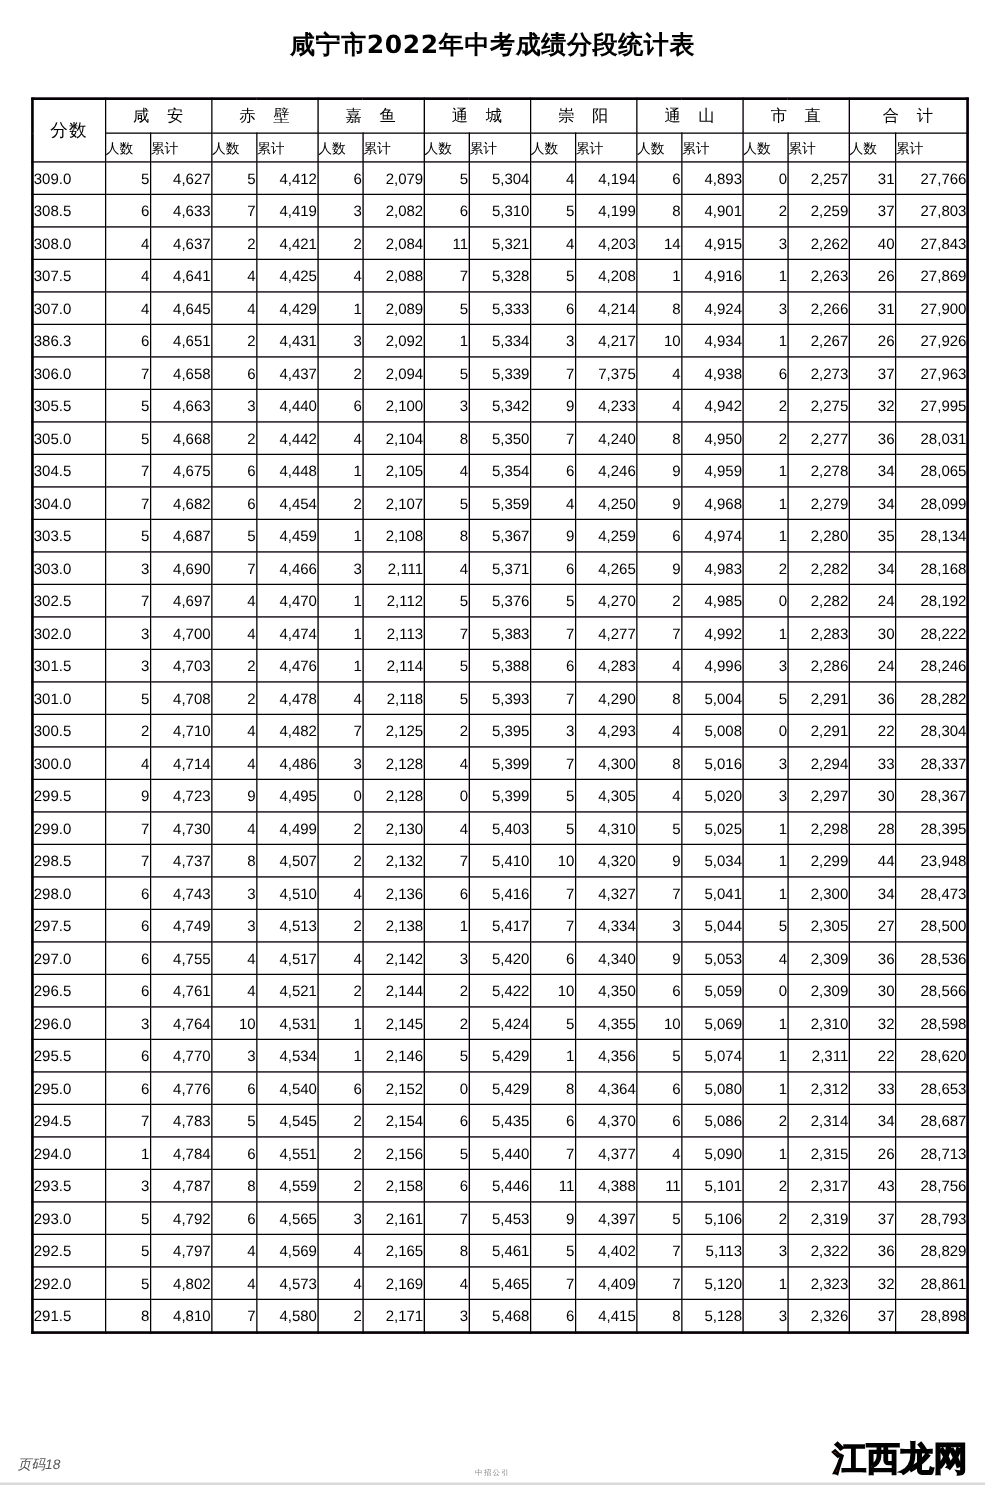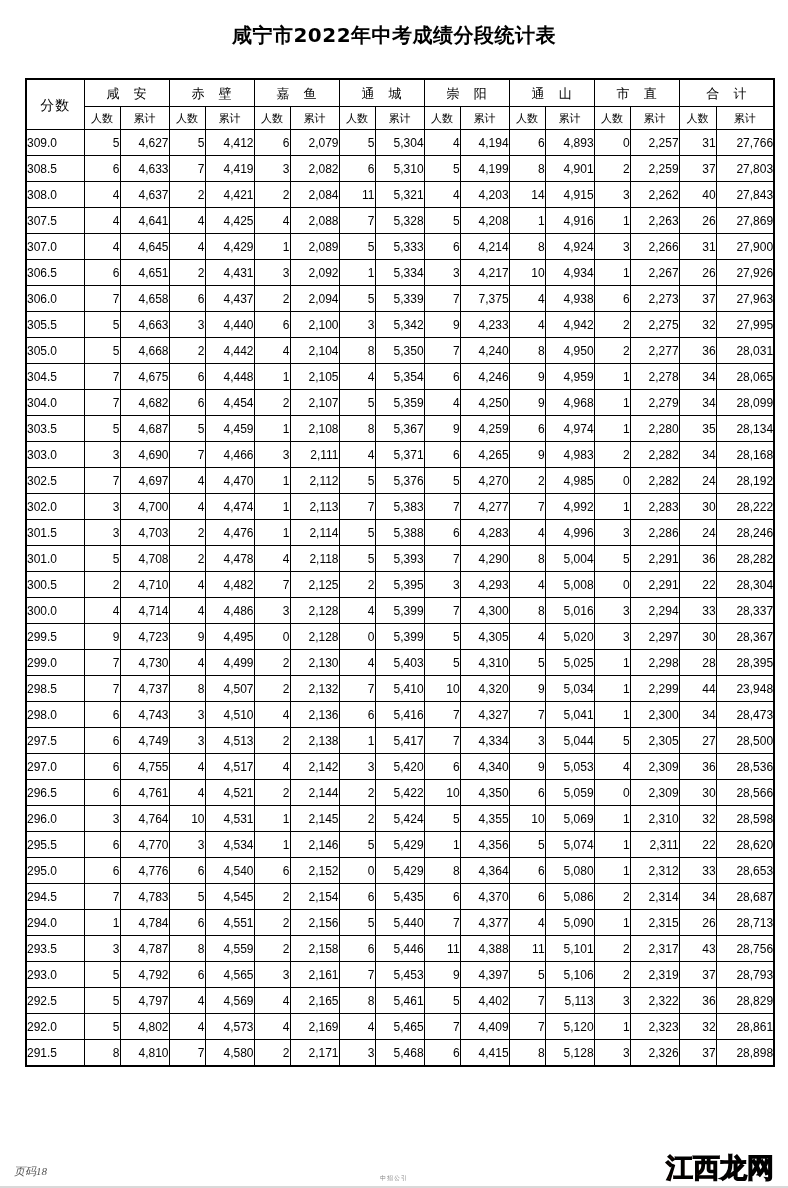--- a/index.html
+++ b/index.html
@@ -67,21 +67,21 @@
     font-weight: normal;
     text-align: center;
     letter-spacing: 5px;
     text-indent: 5px;
     font-family: "DejaVu Sans", "Liberation Sans", sans-serif;
   }
   th.sub {
     height: 22px;
     font-size: 11px;
     font-weight: normal;
-    text-align: center;
+    text-align: left;
     font-family: "DejaVu Sans", "Liberation Sans", sans-serif;
   }
   th.score-head {
     font-size: 14px;
     font-weight: normal;
     text-align: center;
     vertical-align: middle;
     letter-spacing: 1px;
     font-family: "DejaVu Sans", "Liberation Sans", sans-serif;
   }
@@ -128,21 +128,21 @@
     width: 788px;
     height: 38px;
   }
   .page-num {
     position: absolute;
     left: 14px;
     top: 14px;
     font-size: 11px;
     font-style: italic;
     color: #555;
-    font-family: Liberation Serif, serif;
+    font-family: Liberation Sans, sans-serif;
   }
   .center-note {
     position: absolute;
     left: 50%;
     transform: translateX(-50%);
     top: 24px;
     font-size: 6px;
     color: #888;
     letter-spacing: 1px;
     font-family: "DejaVu Sans", "Liberation Sans", sans-serif;
@@ -318,21 +318,21 @@
             <td class="num gsep">6</td>
             <td class="cum">4,214</td>
             <td class="num gsep">8</td>
             <td class="cum">4,924</td>
             <td class="num gsep">3</td>
             <td class="cum">2,266</td>
             <td class="num gsep">31</td>
             <td class="cum">27,900</td>
           </tr>
           <tr>
-            <td class="score">306.5</td>
+            <td class="score">386.3</td>
             <td class="num gsep">6</td>
             <td class="cum">4,651</td>
             <td class="num gsep">2</td>
             <td class="cum">4,431</td>
             <td class="num gsep">3</td>
             <td class="cum">2,092</td>
             <td class="num gsep">1</td>
             <td class="cum">5,334</td>
             <td class="num gsep">3</td>
             <td class="cum">4,217</td>

